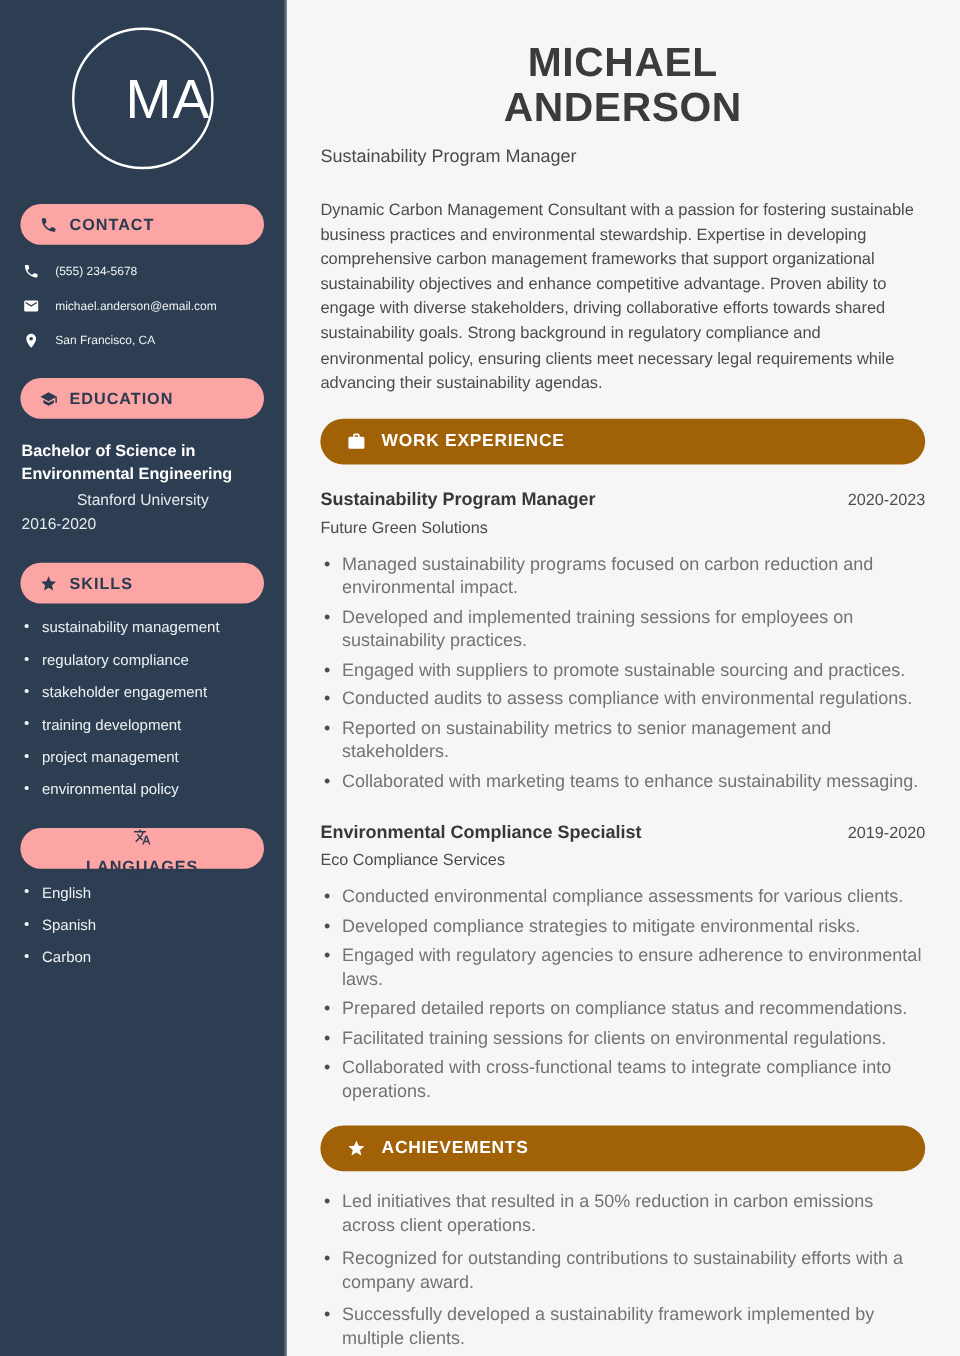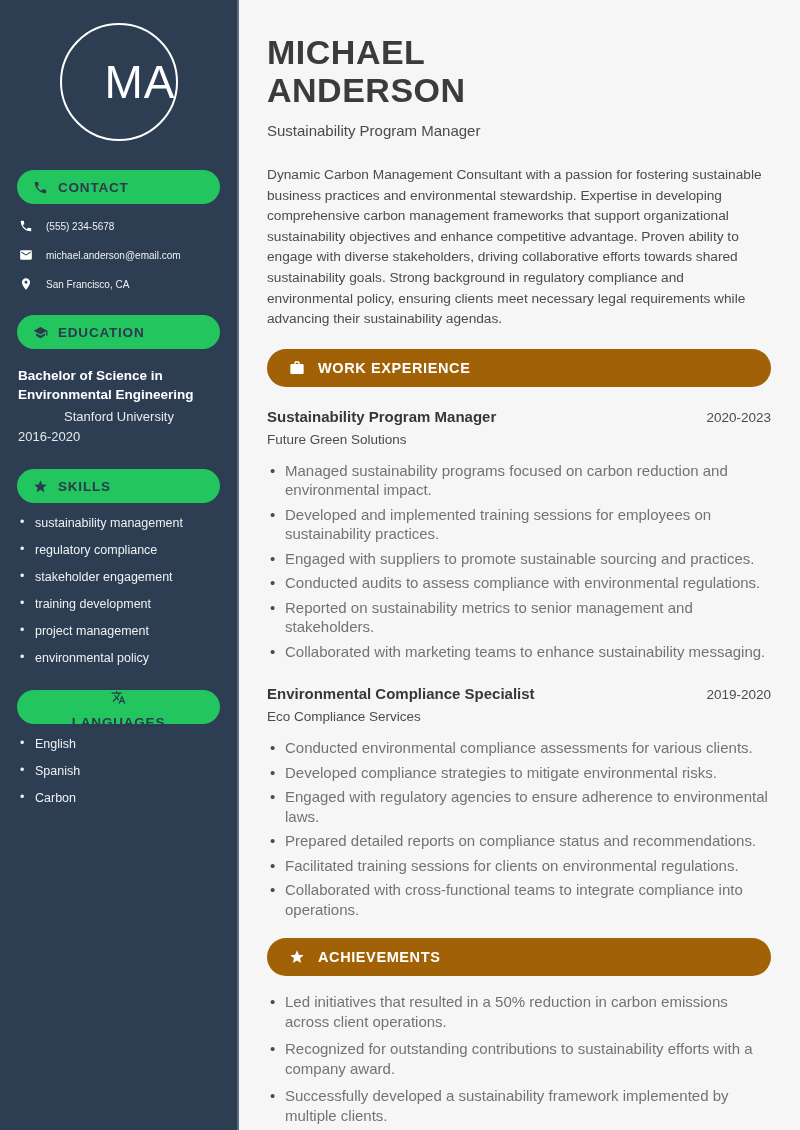--- a/index.html
+++ b/index.html
@@ -26,21 +26,21 @@
     border: 2px solid #ffffff;
     border-radius: 50%;
     margin: 0 auto;
     display: flex; align-items: center; justify-content: flex-end;
     color: #ffffff;
     font-size: 46px;
     font-weight: 400;
     letter-spacing: 1px;
   }
   .side-pill {
-    background: #22c55e;
+    background: #fca5a5;
     color: #2c3a50;
     border-radius: 999px;
     height: 34px;
     display: flex; align-items: center;
     gap: 10px;
     padding: 0 16px;
     font-size: 13.5px;
     font-weight: bold;
     letter-spacing: 0.8px;
   }
@@ -92,20 +92,21 @@
     flex: 1;
     padding: 33px 29px 0 28px;
     background: #f6f6f7;
   }
   .name {
     font-size: 34px;
     font-weight: bold;
     line-height: 38px;
     letter-spacing: 0.5px;
     color: #3b3b3b;
+    text-align: center;
   }
   .job-title-sub {
     margin-top: 13px;
     font-size: 15px;
     color: #4a4a4a;
   }
   .summary {
     margin-top: 26px;
     font-size: 13.7px;
     line-height: 20.6px;

